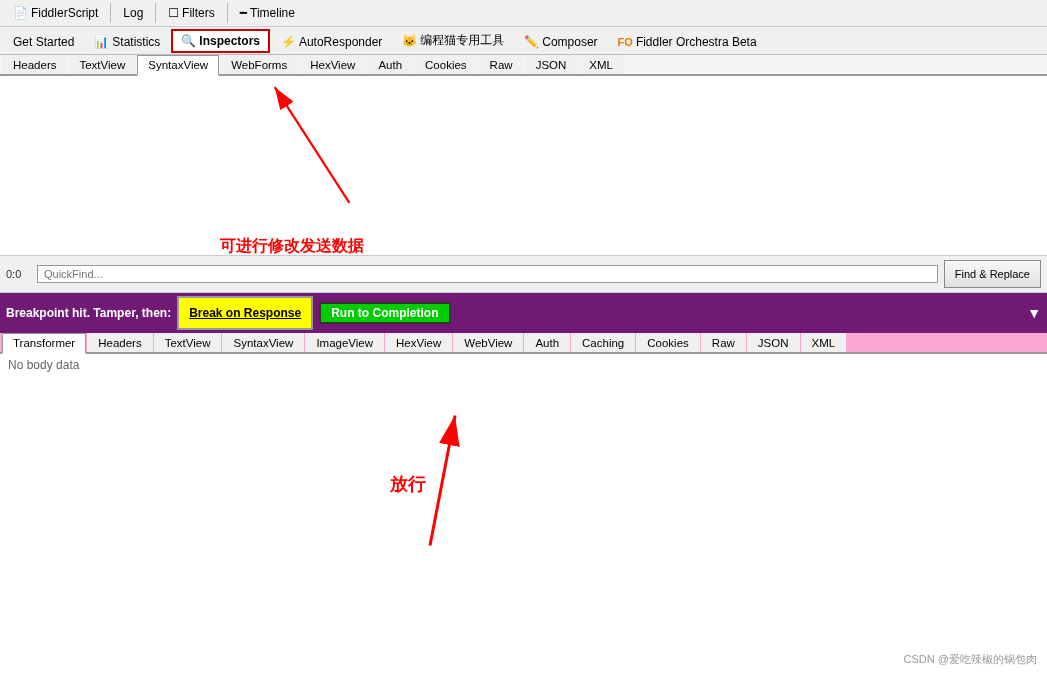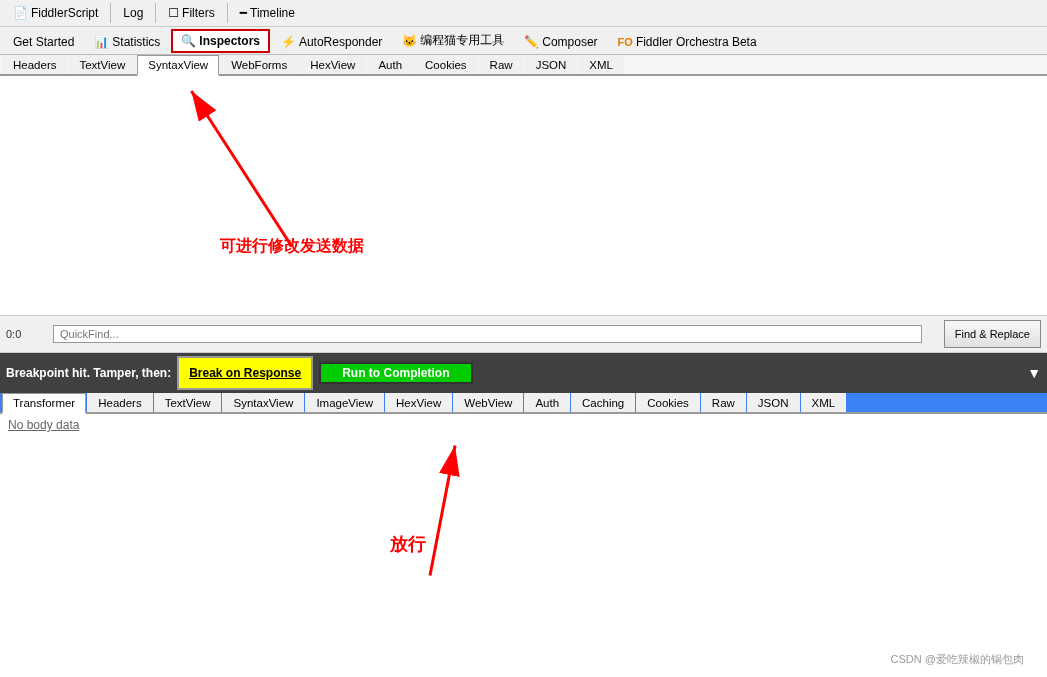--- a/index.html
+++ b/index.html
@@ -62,41 +62,41 @@
       border-bottom: 2px solid #fff;
       margin-bottom: -2px;
       z-index: 1;
       position: relative;
     }
 
     
     .content-area-top {
       background: #fff;
       position: relative;
-      height: 240px;
+      height: 180px;
       border-bottom: 1px solid #ccc;
     }
 
     
     .annotation {
       position: absolute;
       color: red;
       font-size: 16px;
       font-weight: bold;
       pointer-events: none;
     }
 
     
     .quickfind-bar {
       display: flex;
       align-items: center;
       background: #f0f0f0;
       border-bottom: 1px solid #ccc;
       padding: 4px 6px;
-      gap: 22px;
+      gap: 6px;
     }
     .quickfind-label {
       font-size: 11px;
       color: #333;
       min-width: 25px;
     }
     .quickfind-input {
       flex: 1;
       height: 18px;
       border: 1px solid #999;
@@ -111,41 +111,41 @@
       border: 1px solid #888;
       background: linear-gradient(to bottom, #f8f8f8, #e0e0e0);
       font-size: 11px;
       cursor: pointer;
     }
 
     
     .breakpoint-bar {
       display: flex;
       align-items: center;
-      background: #404040;
+      background: #701a75;
       padding: 3px 6px;
       gap: 6px;
     }
     .breakpoint-label {
       color: #fff;
       font-size: 12px;
       font-weight: bold;
     }
     .break-btn {
       padding: 8px 10px;
       border: 2px solid #999;
       background: #ffff00;
       font-size: 12px;
       font-weight: bold;
       cursor: pointer;
       color: #000;
       text-decoration: underline;
     }
     .run-btn {
-      padding: 2px 21px;
+      padding: 2px 10px;
       border: 2px solid #333;
       background: #00cc00;
       font-size: 12px;
       font-weight: bold;
       cursor: pointer;
       color: #fff;
     }
     .choose-response {
       flex: 1;
       color: #fff;
@@ -155,41 +155,41 @@
       color: #fff;
       font-size: 14px;
       cursor: pointer;
       margin-left: auto;
     }
 
     
     .lower-tab-bar {
       display: flex;
       align-items: center;
-      background: #3b82f6;
+      background: #f9a8d4;
       border-bottom: 2px solid #999;
       padding: 0 2px;
     }
 
     
     .content-area-bottom {
       background: #fff;
       flex: 1;
       padding: 4px 8px;
       font-size: 12px;
       color: #666;
       position: relative;
       height: 220px;
     }
 
     
     .watermark {
       position: absolute;
       bottom: 10px;
-      right: 23px;
+      right: 10px;
       color: #999;
       font-size: 11px;
       margin-top: 32px;
     }
 
     
     .annotation-layer {
       position: absolute;
       top: 0; left: 0;
       width: 100%;
@@ -330,21 +330,21 @@
     <div class="tab"><span>HexView</span></div>
     <div class="tab"><span>WebView</span></div>
     <div class="tab"><span>Auth</span></div>
     <div class="tab"><span>Caching</span></div>
     <div class="tab"><span>Cookies</span></div>
     <div class="tab"><span>Raw</span></div>
     <div class="tab"><span>JSON</span></div>
     <div class="tab"><span>XML</span></div>
   </div>
 
-  <div class="content-area-bottom" style="position:relative; flex:1; height:auto; min-height:180px;text-decoration:underline;">
+  <div class="content-area-bottom" style="position:relative; flex:1; height:auto; min-height:180px;">
     <span>No body data</span>
 
     
     <svg style="position:absolute;top:0;left:0;width:100%;height:100%;pointer-events:none;" viewBox="0 0 1047 220" xmlns="http://www.w3.org/2000/svg">
       <defs>
         <marker id="arrowhead2" markerWidth="10" markerHeight="7" refX="10" refY="3.5" orient="auto">
           <polygon points="0 0, 10 3.5, 0 7" fill="red"></polygon>
         </marker>
       </defs>
 

